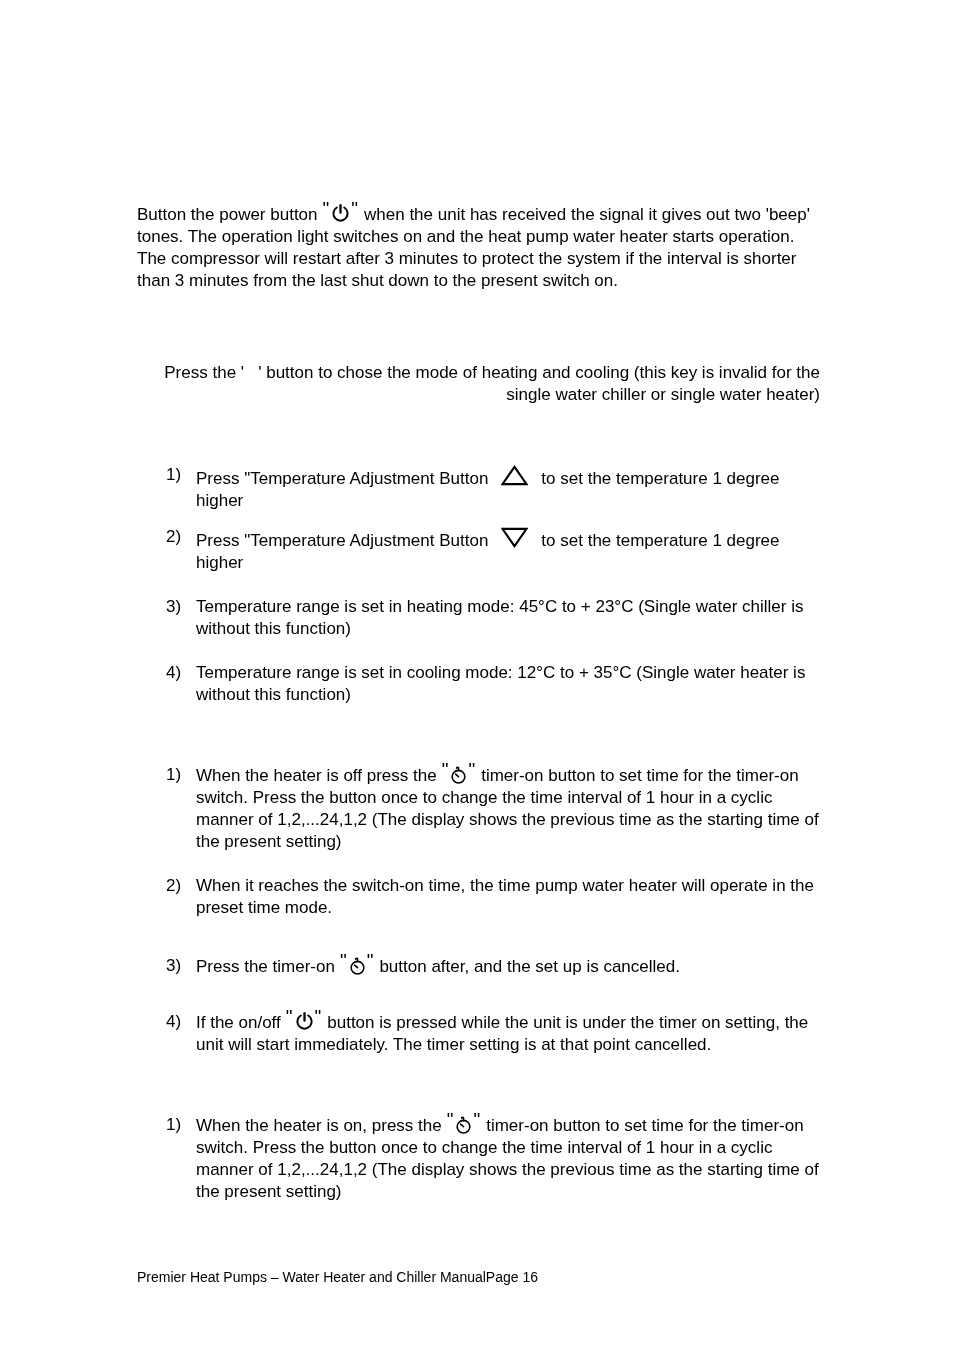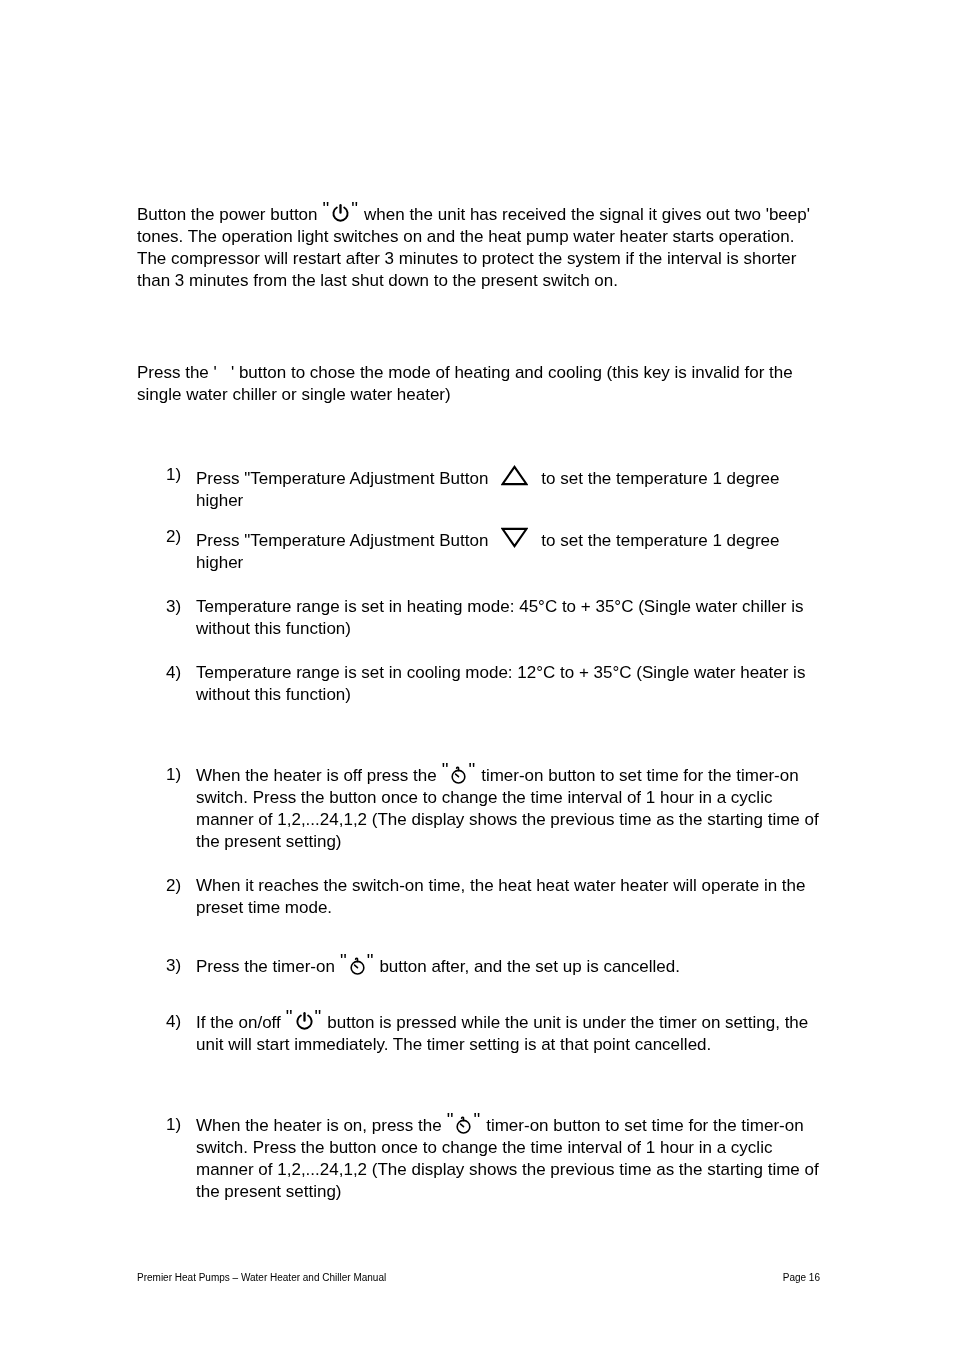--- a/index.html
+++ b/index.html
@@ -15,21 +15,21 @@
     line-height: 22px;
     overflow: hidden;
   }
   .content {
     position: absolute;
     left: 137px;
     top: 203px;
     width: 683px;
   }
   .para { margin: 0; }
-  .mode-para { margin-top: 70px; white-space: pre-wrap; }
+  .mode-para { margin-top: 70px; white-space: pre-wrap; text-align: right; }
 
   .list { margin-top: 58px; }
   .li { display: flex; margin-bottom: 22px; }
   .li:last-child { margin-bottom: 0; }
   .li .num { flex: 0 0 30px; margin-left: 29px; }
   .li .body { flex: 1; }
   .gap-sm { margin-bottom: 14px !important; }
   .gap-lg { margin-bottom: 36px !important; }
   .gap-md { margin-bottom: 33px !important; }
 
@@ -43,22 +43,21 @@
   .svgicon { vertical-align: -4px; }
   .tri { white-space: nowrap; margin: 0 13px; }
   .tri .svgicon { vertical-align: -3px; }
 
   .footer {
     position: absolute;
     left: 137px;
     right: 134px;
     top: 1269px;
     display: flex;
-    justify-content: space-between;
-    font-size: 10px;
+    font-size: 14px;
     line-height: 17px;
   }
 </style>
 </head>
 <body>
 
 <div class="page">
   <div class="content">
 
     <p class="para"><span>Button the power button</span><span class="icongrp"><span class="q">"</span><svg class="svgicon" width="21" height="21" viewBox="0 0 24 24">
@@ -76,40 +75,40 @@
               </svg></span><span>to set the temperature 1 degree higher</span></p>
       </div>
       <div class="li">
         <span class="num">2)</span>
         <p class="body"><span>Press "Temperature Adjustment Button</span><span class="tri"><svg class="svgicon" width="27" height="23" viewBox="0 0 28 23">
                 <path d="M14 20.5 L1.5 2.5 L26.5 2.5 Z" fill="none" stroke="#000" stroke-width="2.2"></path>
               </svg></span><span>to set the temperature 1 degree higher</span></p>
       </div>
       <div class="li">
         <span class="num">3)</span>
-        <p class="body">Temperature range is set in heating mode: 45°C to + 35°C (Single water chiller is without this function)</p>
+        <p class="body">Temperature range is set in heating mode: 45°C to + 23°C (Single water chiller is without this function)</p>
       </div>
       <div class="li">
         <span class="num">4)</span>
         <p class="body">Temperature range is set in cooling mode: 12°C to + 35°C (Single water heater is without this function)</p>
       </div>
     </div>
 
     <div class="list">
       <div class="li">
         <span class="num">1)</span>
         <p class="body"><span>When the heater is off press the</span><span class="icongrp"><span class="q">"</span><svg class="svgicon" width="19" height="19" viewBox="0 0 24 24">
                 <circle cx="12" cy="13.5" r="8" stroke="#000" stroke-width="2" fill="none"></circle>
                 <path d="M12 6 L12 2.6 C12 1.2 9.6 1.2 9.6 2.8" stroke="#000" stroke-width="2" fill="none" stroke-linecap="round"></path>
                 <path d="M12 13.5 L8.3 10.2" stroke="#000" stroke-width="2" fill="none" stroke-linecap="round"></path>
               </svg><span class="q">"</span></span><span>timer-on button to set time for the timer-on switch. Press the button once to change the time interval of 1 hour in a cyclic manner of 1,2,...24,1,2 (The display shows the previous time as the starting time of the present setting)</span></p>
       </div>
       <div class="li gap-lg">
         <span class="num">2)</span>
-        <p class="body">When it reaches the switch-on time, the heat heat water heater will operate in the preset time mode.</p>
+        <p class="body">When it reaches the switch-on time, the time pump water heater will operate in the preset time mode.</p>
       </div>
       <div class="li gap-md">
         <span class="num">3)</span>
         <p class="body"><span>Press the timer-on</span><span class="icongrp"><span class="q">"</span><svg class="svgicon" width="19" height="19" viewBox="0 0 24 24">
                 <circle cx="12" cy="13.5" r="8" stroke="#000" stroke-width="2" fill="none"></circle>
                 <path d="M12 6 L12 2.6 C12 1.2 9.6 1.2 9.6 2.8" stroke="#000" stroke-width="2" fill="none" stroke-linecap="round"></path>
                 <path d="M12 13.5 L8.3 10.2" stroke="#000" stroke-width="2" fill="none" stroke-linecap="round"></path>
               </svg><span class="q">"</span></span><span>button after, and the set up is cancelled.</span></p>
       </div>
       <div class="li">

